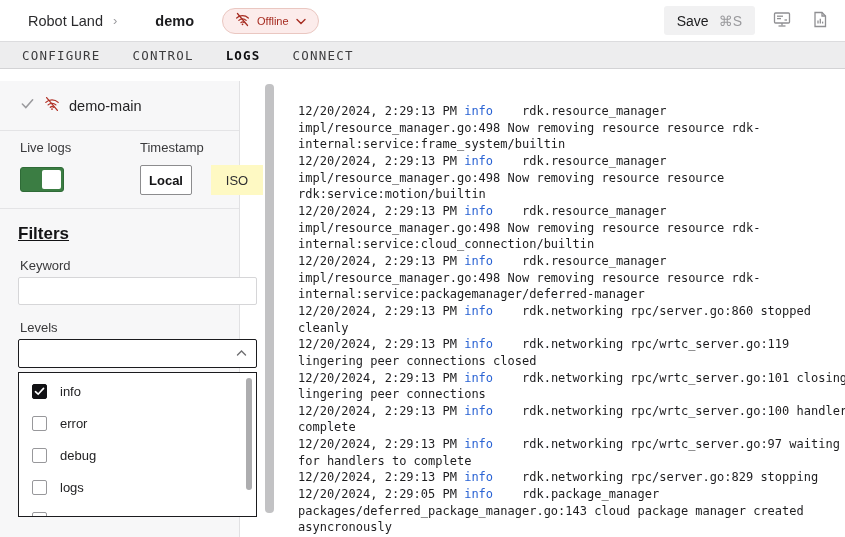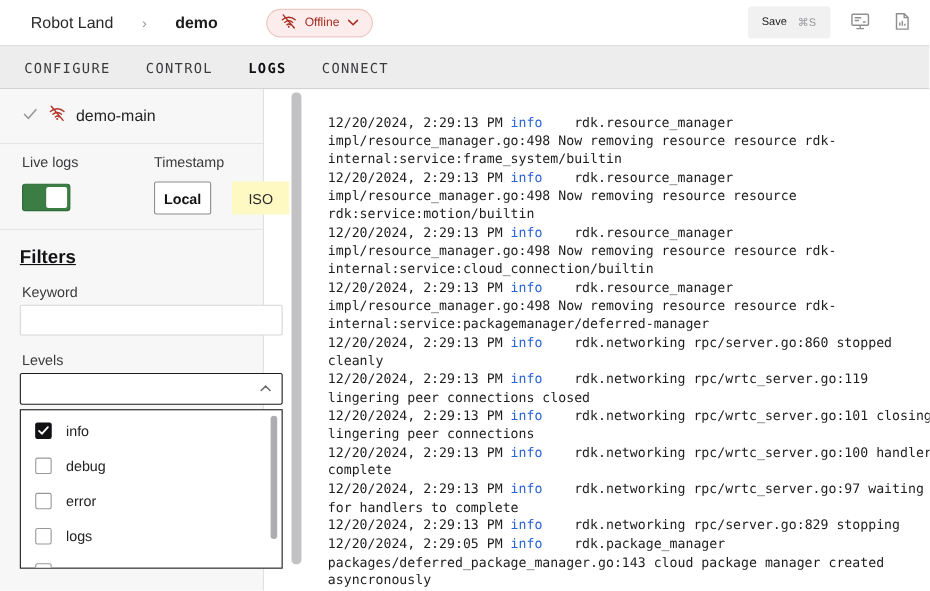--- a/index.html
+++ b/index.html
@@ -3,35 +3,35 @@
 <meta charset="utf-8">
 <style>
   * { margin:0; padding:0; box-sizing:border-box; }
   html,body { width:845px; height:537px; }
   body { font-family:"Liberation Sans", sans-serif; background:#fff; }
   #app { position:relative; width:845px; height:537px; overflow:hidden; background:#fff; }
 
   
   .header { position:absolute; left:0; top:0; width:845px; height:41px; background:#fff;
             display:flex; align-items:center; justify-content:space-between; padding:0 14px 0 28px; }
-  .crumbs { display:flex; align-items:center; gap:26px; font-size:14.5px; color:#2a2a2c; }
+  .crumbs { display:flex; align-items:center; gap:10px; font-size:14.5px; color:#2a2a2c; }
   .crumb-sep { color:#9a9a9d; font-size:13px; }
-  .crumb-current { font-weight:700; color:#1c1c1e; }
+  .crumb-current { font-weight:700; color:#1c1c1e;margin-left:28px; }
   .status-badge { display:flex; align-items:center; gap:7px; margin-left:18px;
                   background:#fceceb; border:1px solid #eac7c1; border-radius:13px;
                   height:26px; padding:0 12px; color:#a62c21; font-size:11px; cursor:pointer; }
   .hdr-right { display:flex; align-items:center; gap:14px; }
   .save-btn { display:flex; align-items:center; gap:10px; background:#f1f1f2; border:none;
-              border-radius:3px; height:29px; padding:0 13px; font-size:10px; color:#1c1c1e;
+              border-radius:3px; height:29px; padding:0 13px; font-size:14px; color:#1c1c1e;
               font-family:"Liberation Sans", sans-serif; cursor:pointer; }
   .save-shortcut { color:#9a9a9d; }
   .icon-btn { background:none; border:none; padding:4px; cursor:pointer; display:flex; align-items:center; }
 
   
-  .tabbar { position:absolute; left:0; top:41px; width:845px; height:40px; background:#ededee;
+  .tabbar { position:absolute; left:0; top:41px; width:845px; height:28px; background:#ededee;
             border-top:1px solid #dcdcde; border-bottom:1px solid #d3d3d5;
             display:flex; align-items:center; gap:32px; padding-left:22px; }
   .tab { font-family:"DejaVu Sans Mono", monospace; font-size:12.5px; letter-spacing:1.2px;
          color:#3c3c3e; cursor:pointer; }
   .tab.active { font-weight:700; color:#0e0e10; }
 
   
   .sidebar { position:absolute; left:0; top:81px; width:240px; height:456px;
              background:#f7f7f8; border-right:1px solid #e1e1e3; }
   .part-row { position:absolute; left:0; top:0; width:100%; height:50px;
@@ -197,27 +197,27 @@
             <svg width="11" height="9" viewBox="0 0 12 10" fill="none" stroke="#fff" stroke-width="1.8" stroke-linecap="round">
                 <path d="M1.5 5.2 L4.5 8 L10.5 1.5"></path>
               </svg>
           </span>
           <span class="lvl-label">info</span>
         </div>
         <div class="lvl-row">
           <span class="cb">
             
           </span>
+          <span class="lvl-label">error</span>
+        </div>
+        <div class="lvl-row">
+          <span class="cb">
+            
+          </span>
           <span class="lvl-label">debug</span>
-        </div>
-        <div class="lvl-row">
-          <span class="cb">
-            
-          </span>
-          <span class="lvl-label">error</span>
         </div>
         <div class="lvl-row">
           <span class="cb">
             
           </span>
           <span class="lvl-label">logs</span>
         </div>
         <div class="lvl-row">
           <span class="cb"></span>
         </div>

